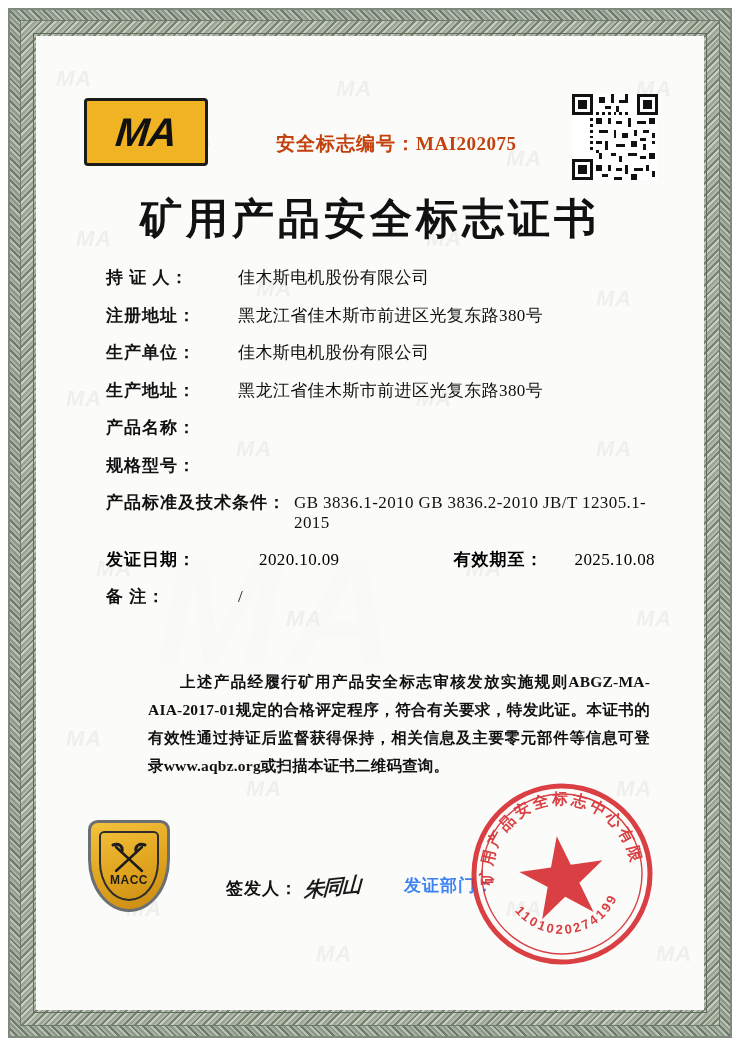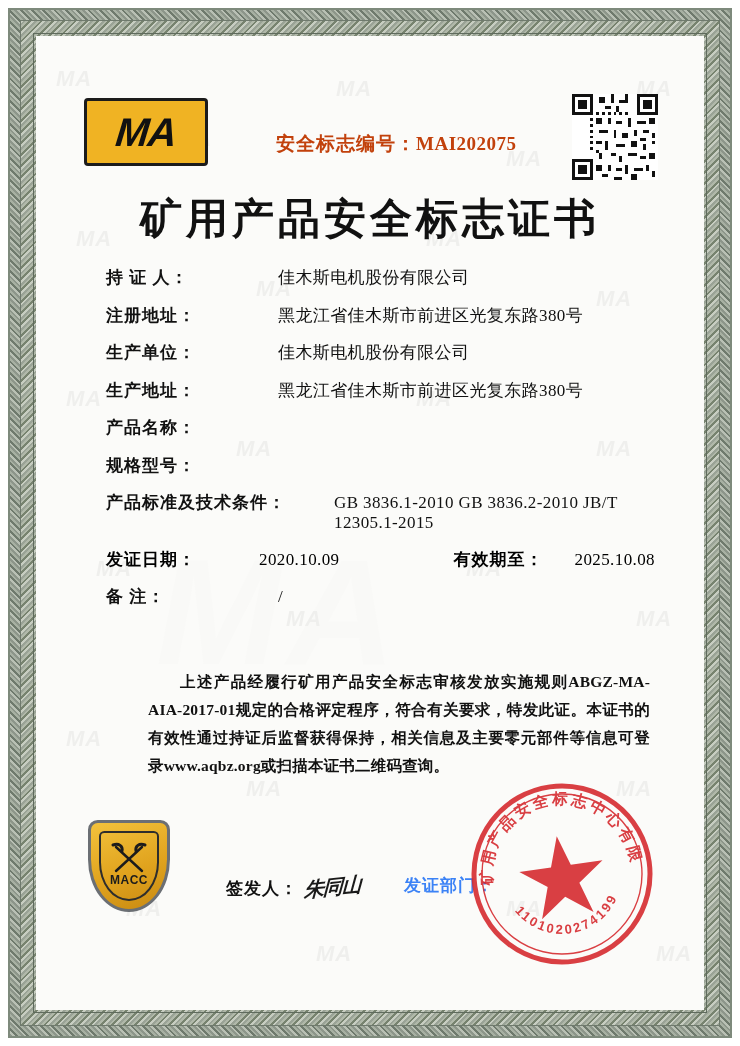--- a/index.html
+++ b/index.html
@@ -186,21 +186,20 @@
     right: 46px;
     top: 230px;
   }
   .field-row {
     display: flex;
     align-items: baseline;
     margin-bottom: 14.5px;
     font-size: 17px;
     color: #111;
     font-weight: bold;
-    gap: 40px;
   }
   .field-label {
     width: 132px;
     flex: 0 0 132px;
     letter-spacing: 1px;
     font-weight: bold;
   }
   .field-label.wide {
     width: 188px;
     flex: 0 0 188px;

